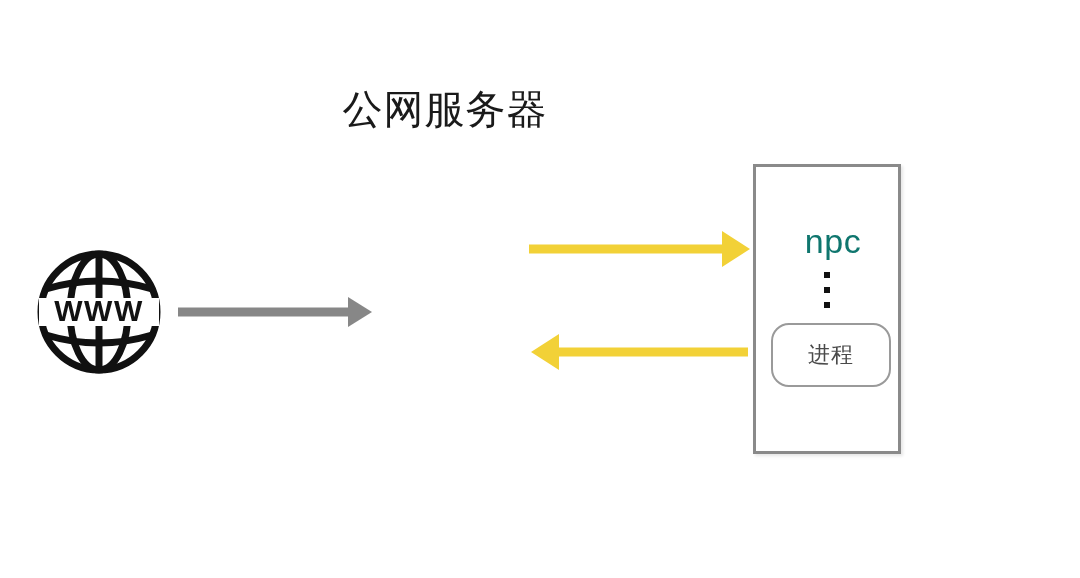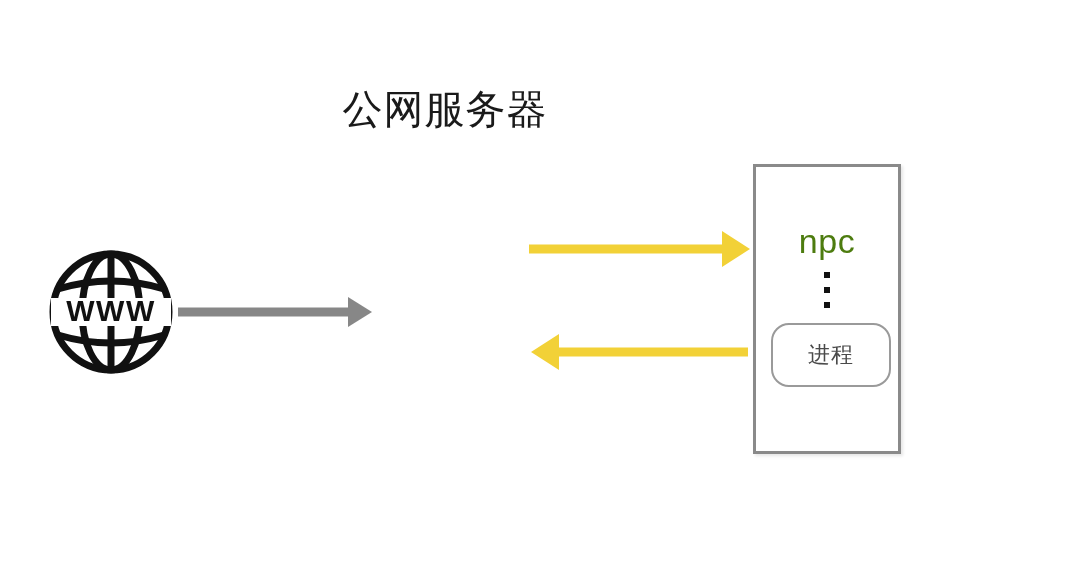--- a/index.html
+++ b/index.html
@@ -42,22 +42,23 @@
   }
   #box-nps { left: 370px; top: 165px; width: 147px; height: 289px; }
   #box-npc { left: 753px; top: 164px; width: 148px; height: 290px; }
 
   .box-label {
     position: absolute;
     width: 100%;
     text-align: center;
     font-family: "Liberation Sans", "DejaVu Sans", sans-serif;
     font-size: 34px;
-    color: #4d7c0f;
+    color: #0f766e;
     letter-spacing: 0.5px;
+    margin-left: 6px;
   }
   #label-nps { top: 127px; }
   #label-npc { top: 55px; }
 
   
   #vdots {
     position: absolute;
     left: 0;
     top: 105px;
     width: 100%;
@@ -90,21 +91,21 @@
   #label-process {
     font-family: "DejaVu Sans", "Liberation Sans", sans-serif;
     font-size: 22px;
     color: #4a4a4a;
     letter-spacing: 1px;
   }
 
   
   #globe {
     position: absolute;
-    left: 48px;
+    left: 36px;
     top: 249px;
     width: 126px;
     height: 126px;
   }
 
   
   #arrows {
     position: absolute;
     left: 0;
     top: 0;

